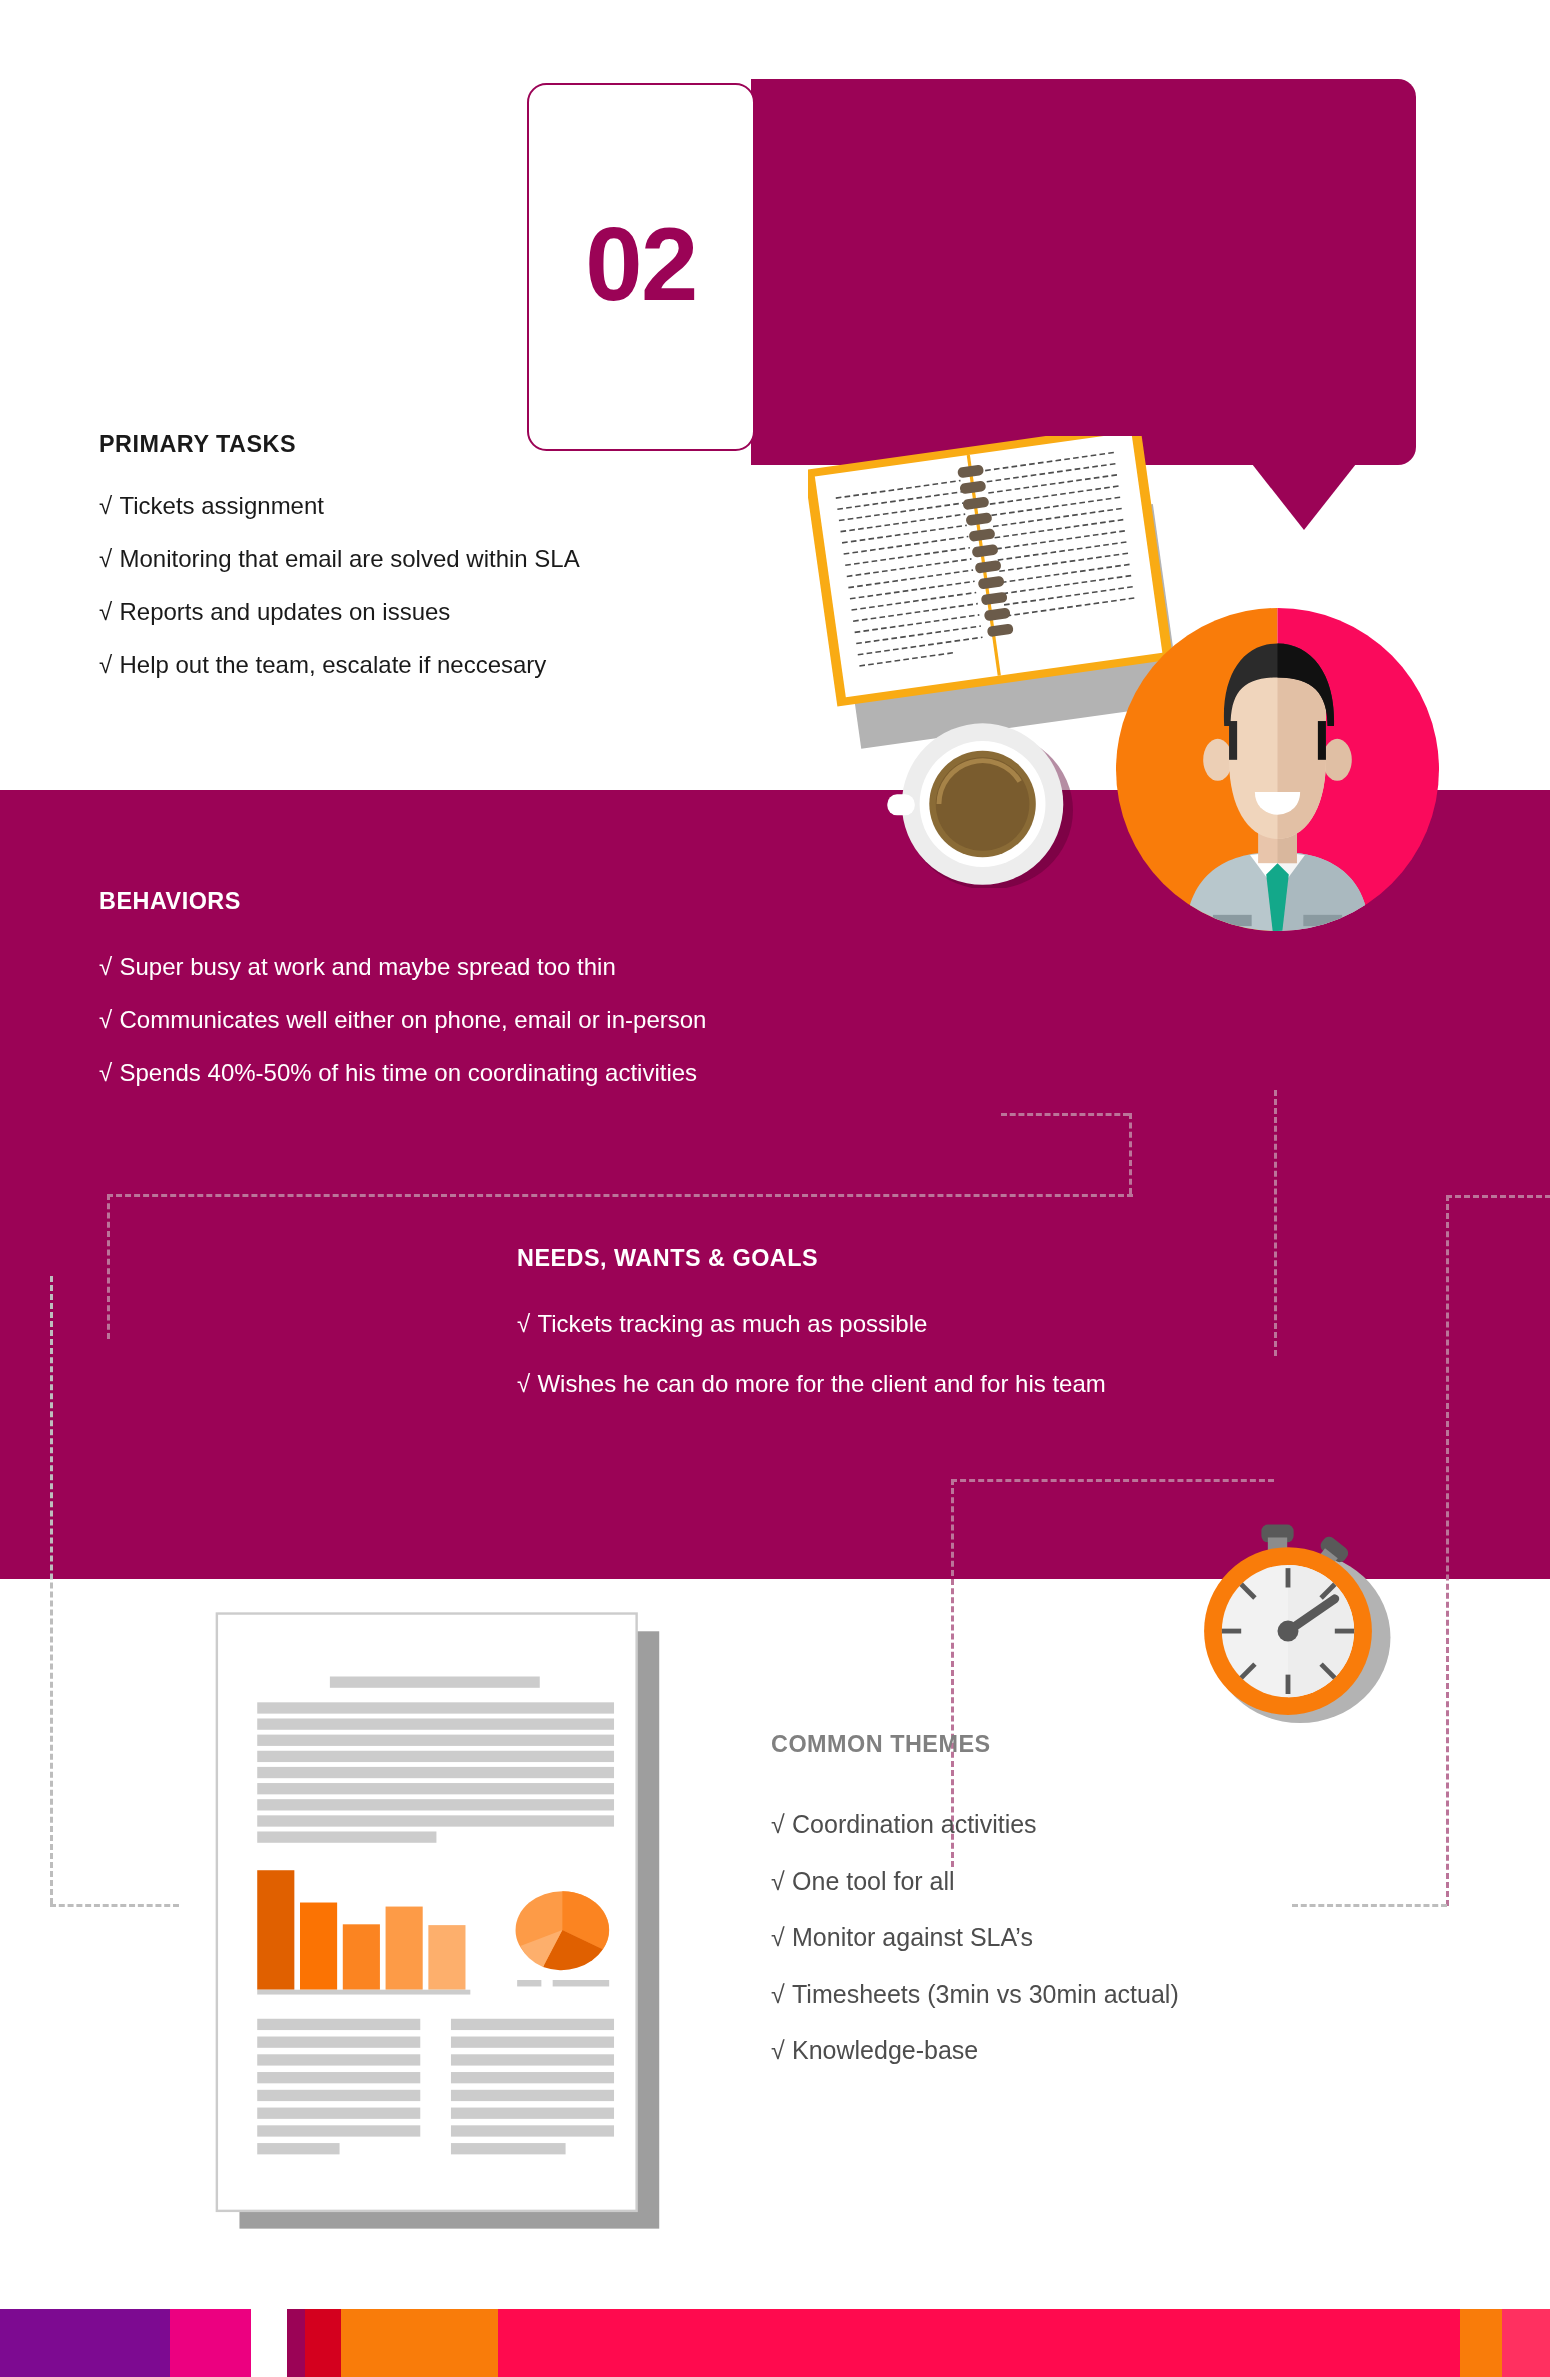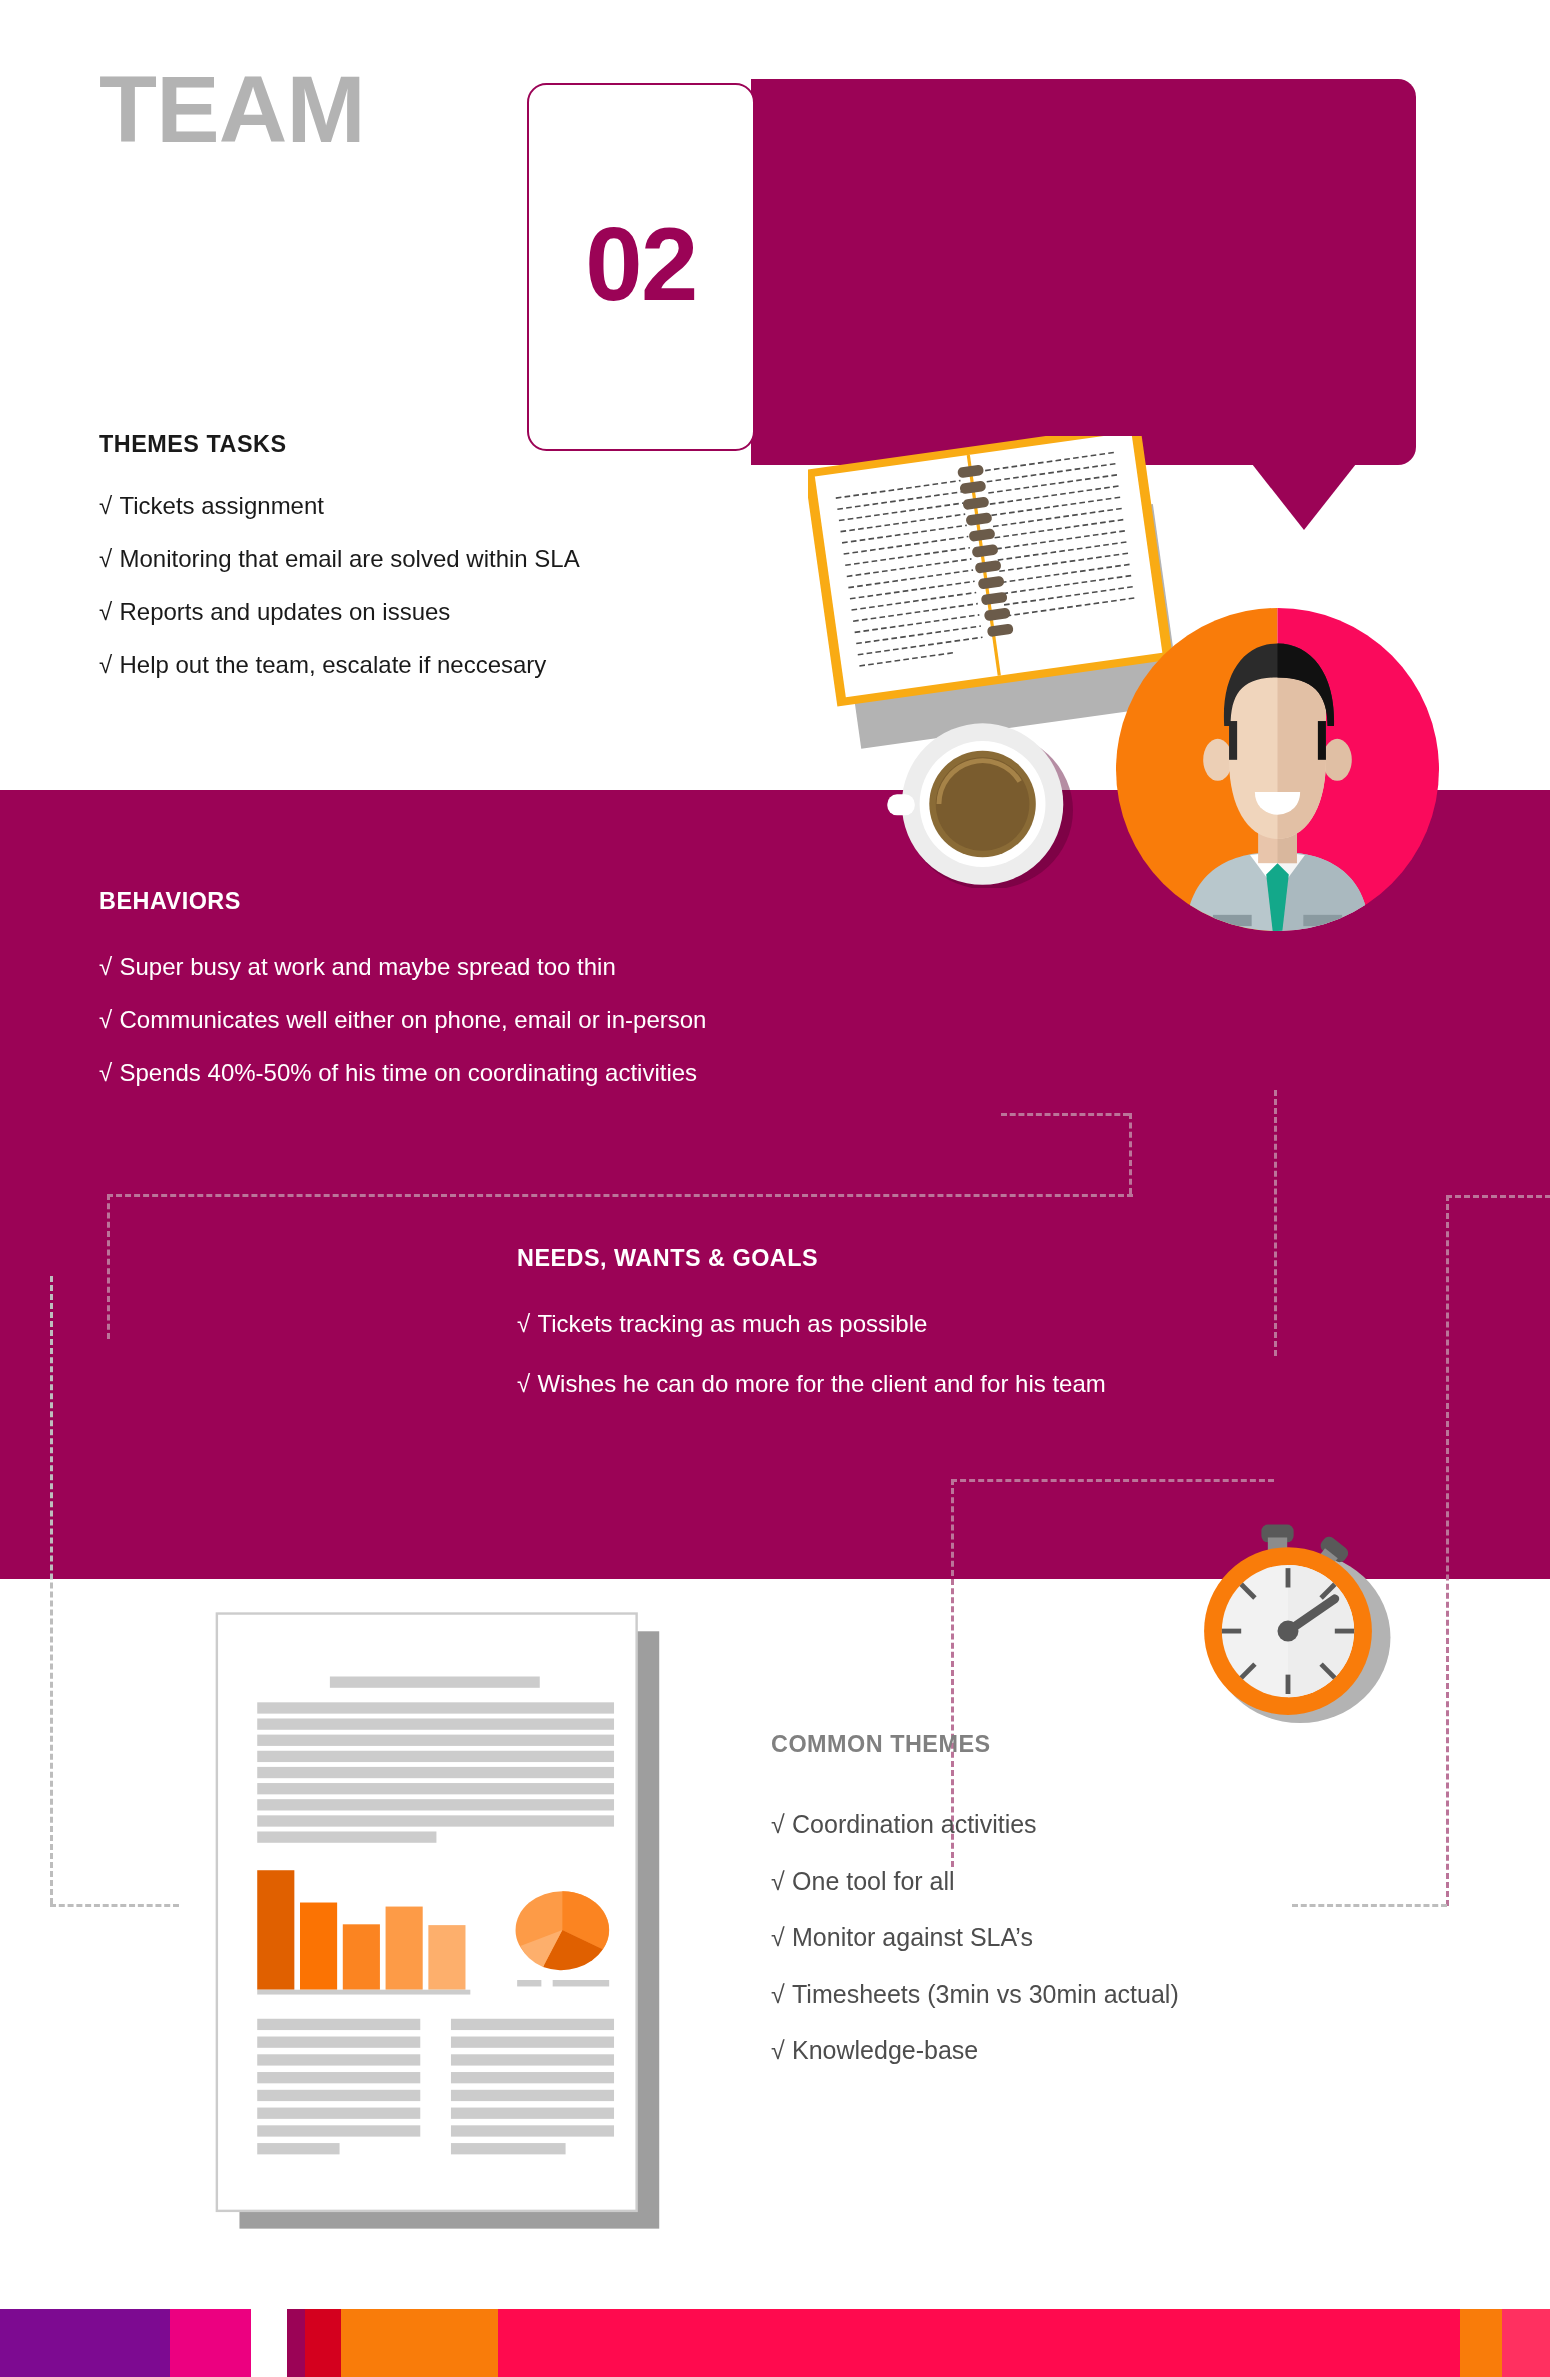--- a/index.html
+++ b/index.html
@@ -153,33 +153,32 @@
   .bottom-bars .seg { height: 100%; }
 </style>
 </head>
 <body>
 
 <div id="page">
 
   <div class="band-magenta"></div>
 
   <div class="title-team">
-    <span>TEAM</span>
   </div>
 
   <div class="quote-bubble"></div>
   <div class="quote-tail"></div>
   <div class="quote-name">BALA KUMAR</div>
   <div class="quote-text">“Time-tracking improves transparency, teamwork, utilization, billing, individual and team contribution.”</div>
 
   <div class="num-card">
     <div class="num-card-text">02</div>
   </div>
 
-  <div class="sec-head head-primary">THEMES TASKS</div>
+  <div class="sec-head head-primary">PRIMARY TASKS</div>
   <div class="list list-primary">
     <div class="li"><span class="tick">√</span><span>Tickets assignment</span></div>
     <div class="li"><span class="tick">√</span><span>Monitoring that email are solved within SLA</span></div>
     <div class="li"><span class="tick">√</span><span>Reports and updates on issues</span></div>
     <div class="li"><span class="tick">√</span><span>Help out the team, escalate if neccesary</span></div>
   </div>
 
   <div class="sec-head head-behaviors">BEHAVIORS</div>
   <div class="list list-behaviors">
     <div class="li"><span class="tick">√</span><span>Super busy at work and maybe spread too thin</span></div>

